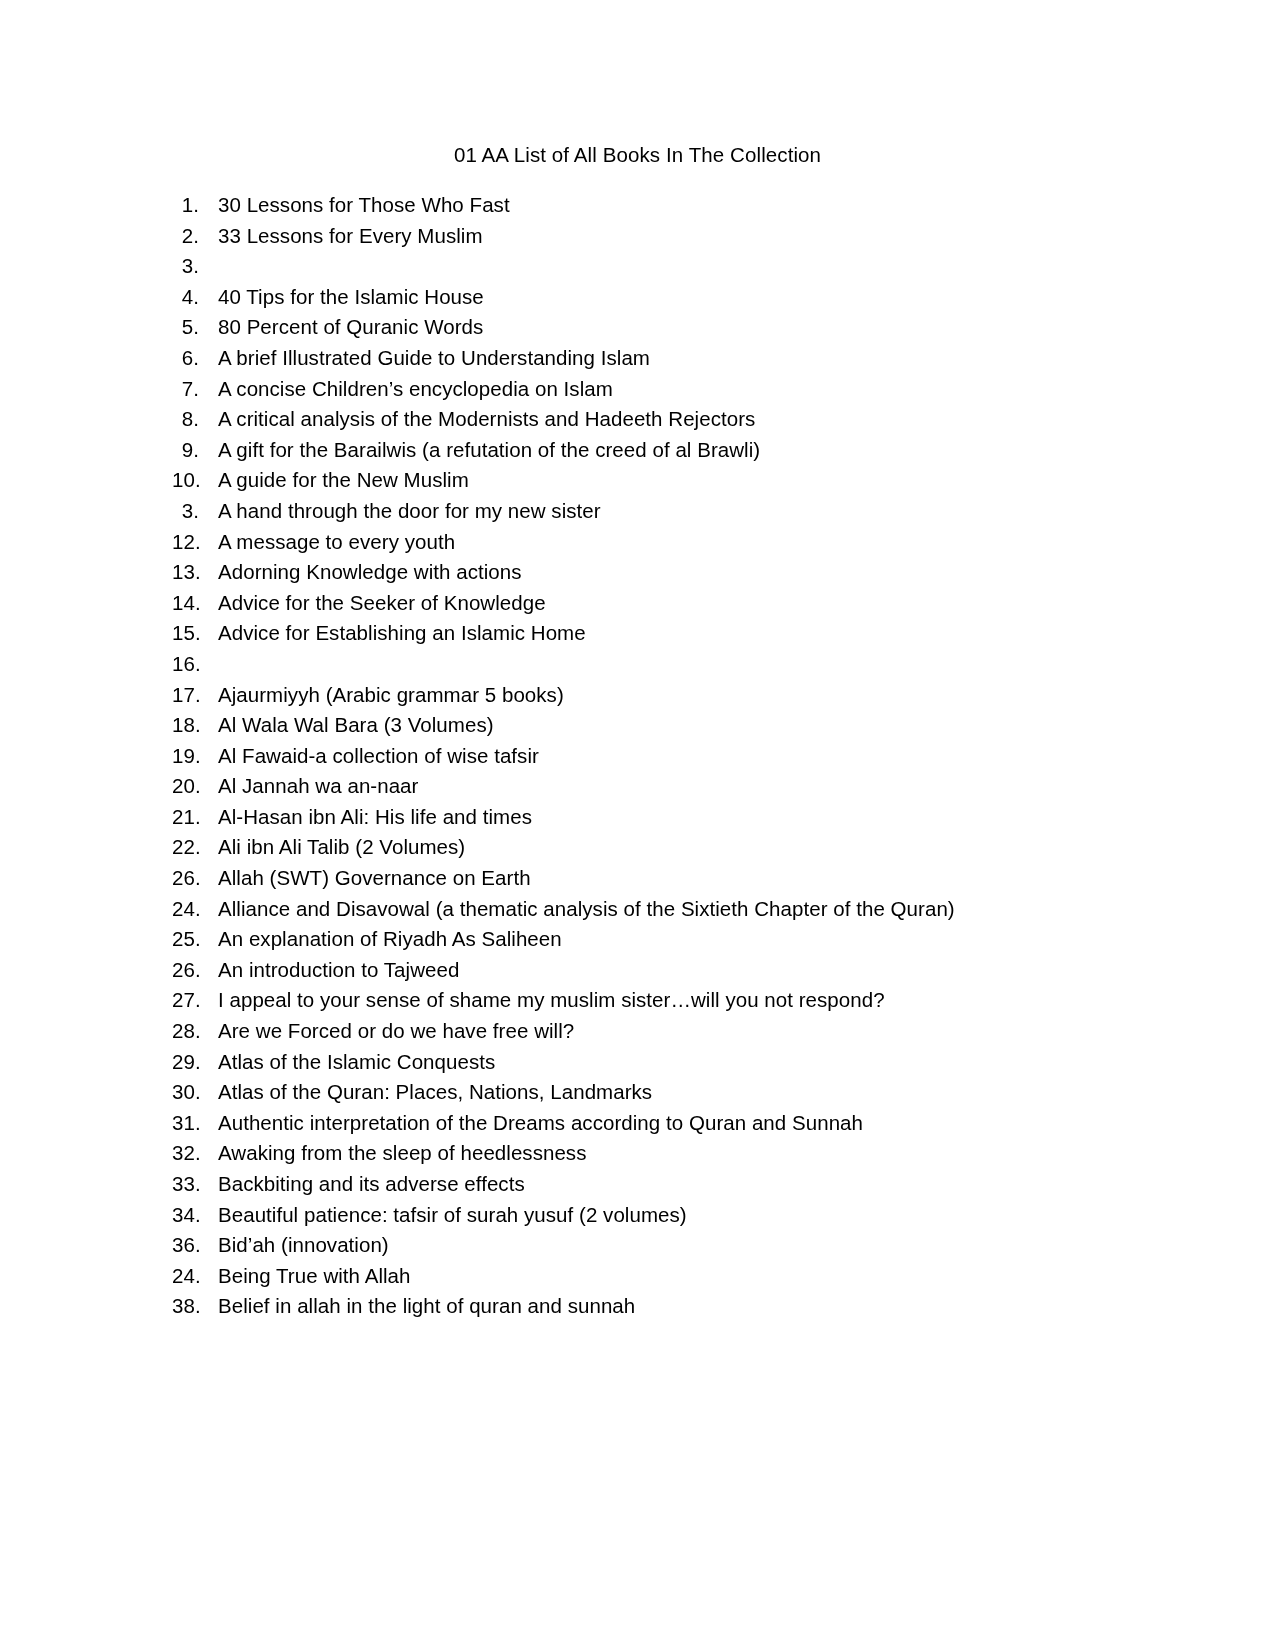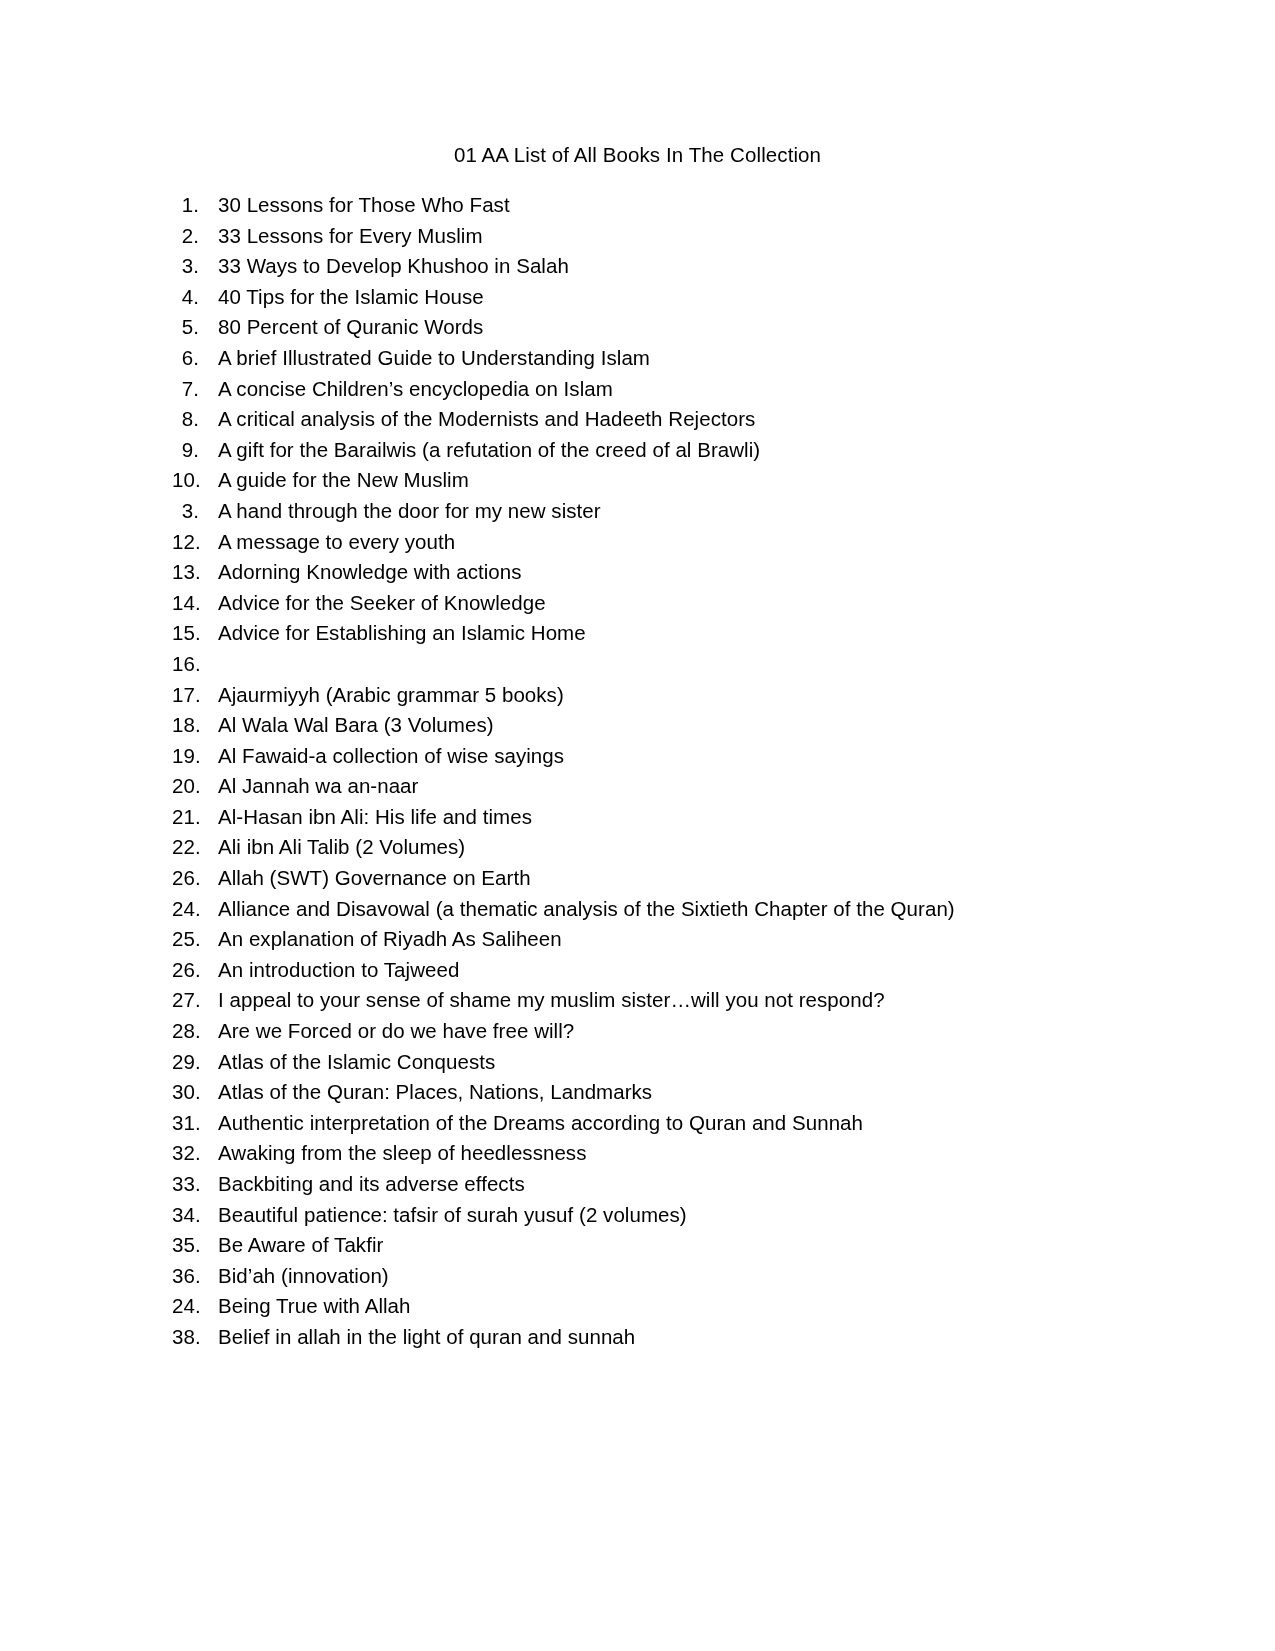--- a/index.html
+++ b/index.html
@@ -70,21 +70,20 @@
       <li class="book-item">
         <span class="item-number">1.</span>
         <span class="item-text">30 Lessons for Those Who Fast</span>
       </li>
       <li class="book-item">
         <span class="item-number">2.</span>
         <span class="item-text">33 Lessons for Every Muslim</span>
       </li>
       <li class="book-item">
         <span class="item-number">3.</span>
-        <span class="item-text">33 Ways to Develop Khushoo in Salah</span>
       </li>
       <li class="book-item">
         <span class="item-number">4.</span>
         <span class="item-text">40 Tips for the Islamic House</span>
       </li>
       <li class="book-item">
         <span class="item-number">5.</span>
         <span class="item-text">80 Percent of Quranic Words</span>
       </li>
       <li class="book-item">
@@ -133,21 +132,21 @@
       <li class="book-item">
         <span class="item-number">17.</span>
         <span class="item-text">Ajaurmiyyh (Arabic grammar 5 books)</span>
       </li>
       <li class="book-item">
         <span class="item-number">18.</span>
         <span class="item-text">Al Wala Wal Bara (3 Volumes)</span>
       </li>
       <li class="book-item">
         <span class="item-number">19.</span>
-        <span class="item-text">Al Fawaid-a collection of wise sayings</span>
+        <span class="item-text">Al Fawaid-a collection of wise tafsir</span>
       </li>
       <li class="book-item">
         <span class="item-number">20.</span>
         <span class="item-text">Al Jannah wa an-naar</span>
       </li>
       <li class="book-item">
         <span class="item-number">21.</span>
         <span class="item-text">Al-Hasan ibn Ali: His life and times</span>
       </li>
       <li class="book-item">
@@ -196,24 +195,20 @@
       </li>
       <li class="book-item">
         <span class="item-number">33.</span>
         <span class="item-text">Backbiting and its adverse effects</span>
       </li>
       <li class="book-item">
         <span class="item-number">34.</span>
         <span class="item-text">Beautiful patience: tafsir of surah yusuf (2 volumes)</span>
       </li>
       <li class="book-item">
-        <span class="item-number">35.</span>
-        <span class="item-text">Be Aware of Takfir</span>
-      </li>
-      <li class="book-item">
         <span class="item-number">36.</span>
         <span class="item-text">Bid’ah (innovation)</span>
       </li>
       <li class="book-item">
         <span class="item-number">24.</span>
         <span class="item-text">Being True with Allah</span>
       </li>
       <li class="book-item">
         <span class="item-number">38.</span>
         <span class="item-text">Belief in allah in the light of quran and sunnah</span>

